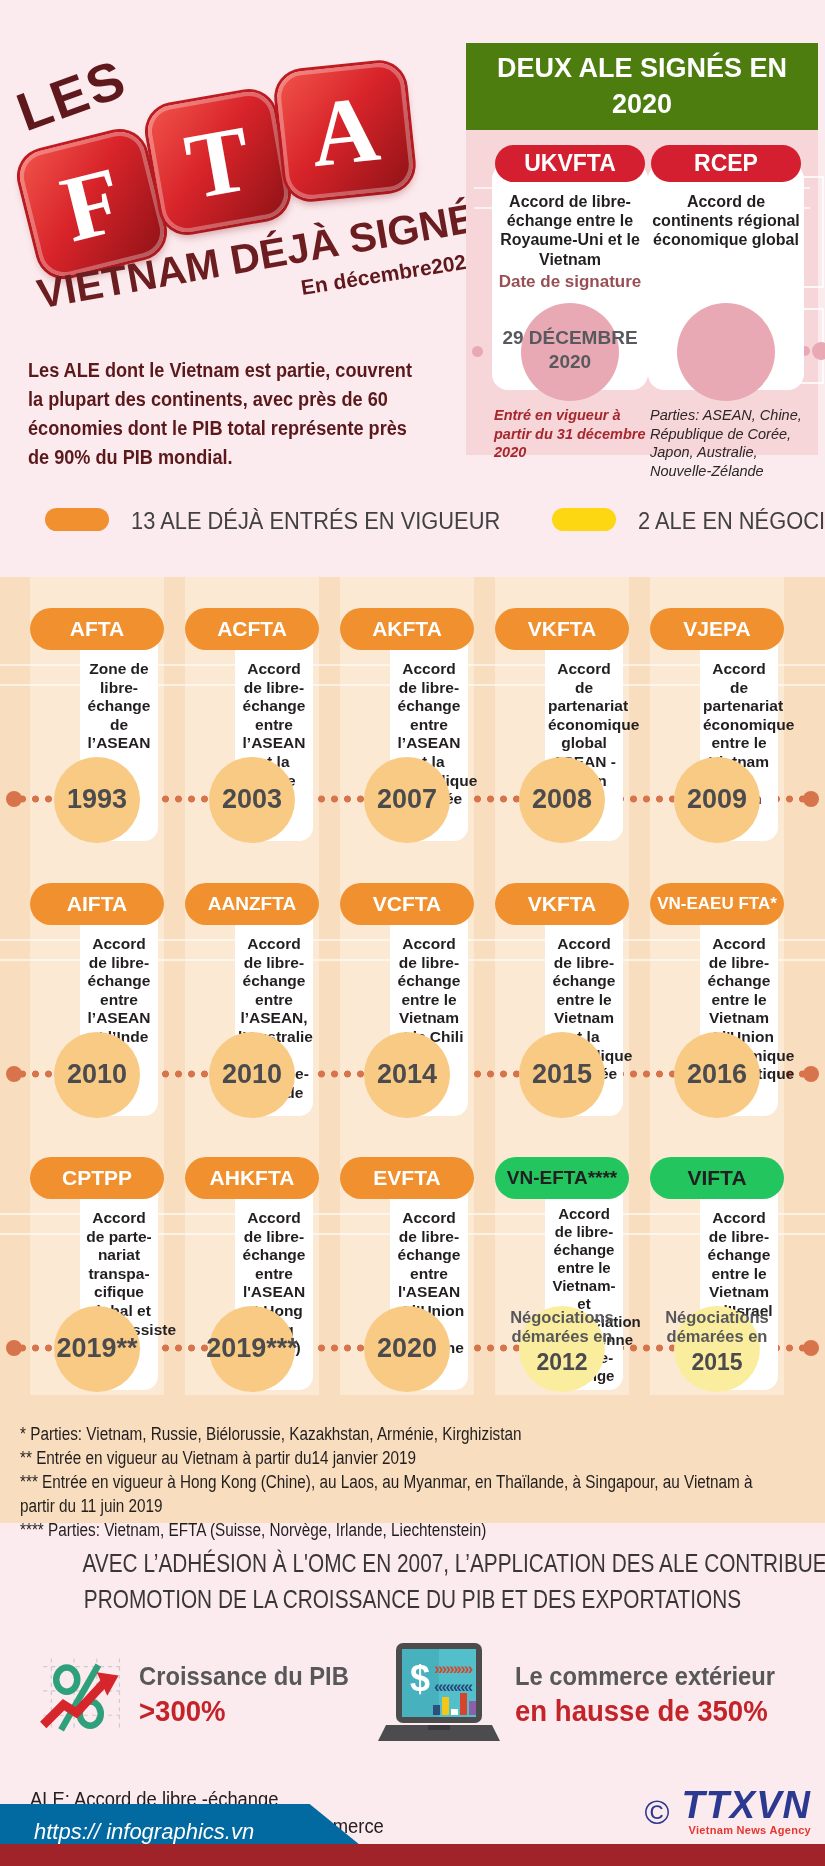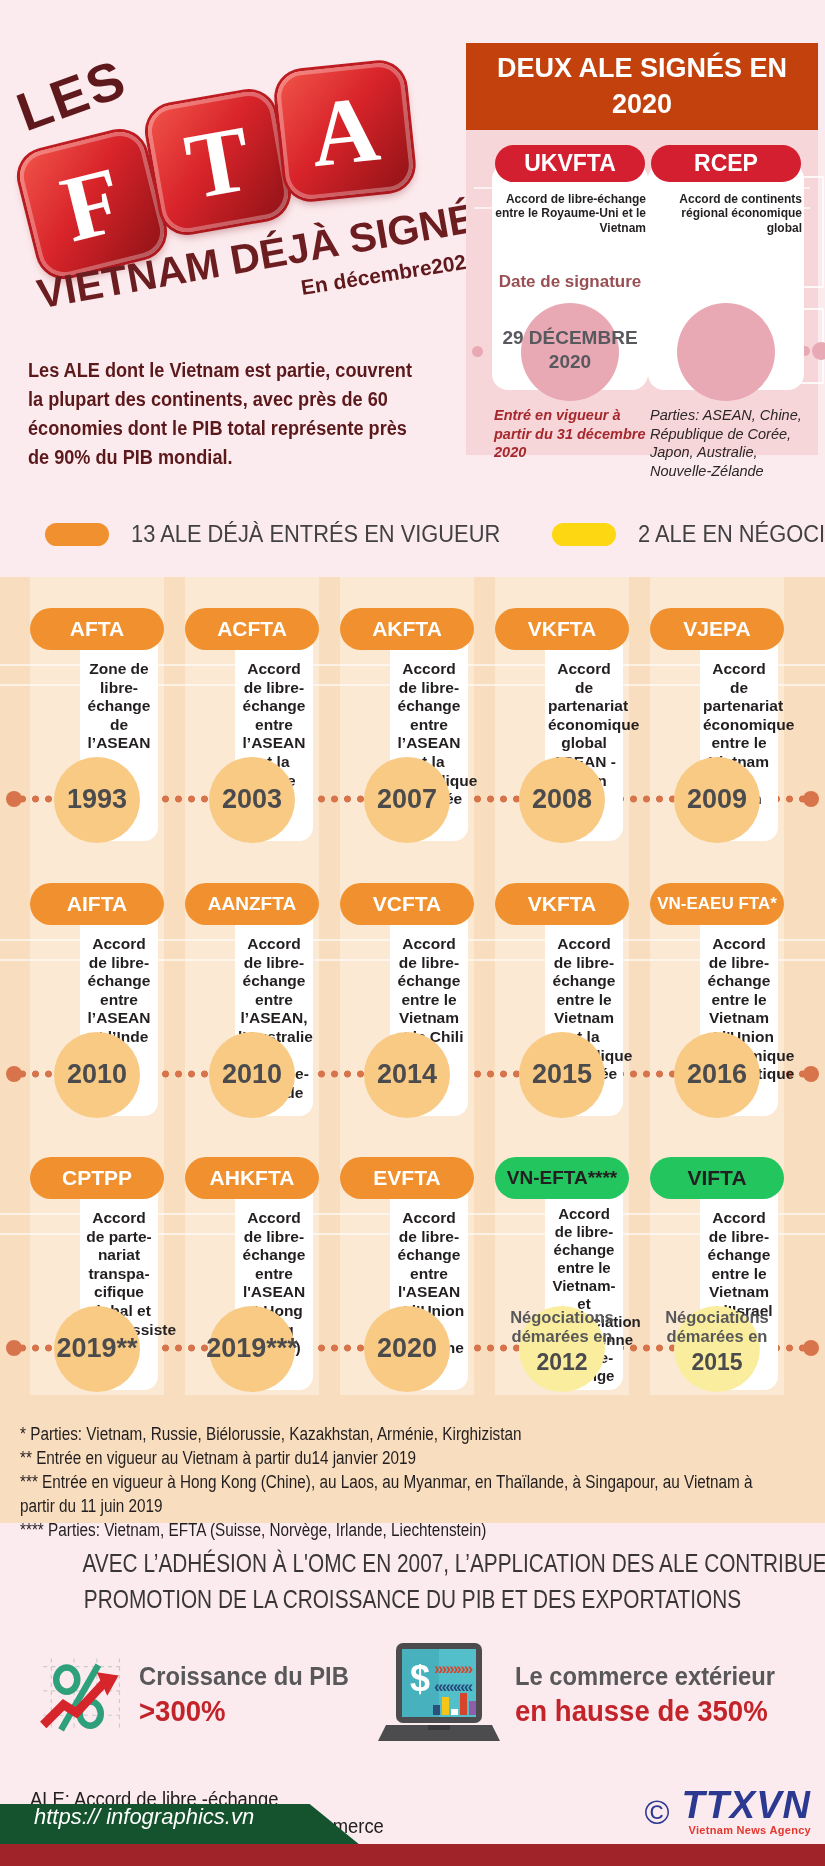--- a/index.html
+++ b/index.html
@@ -17,45 +17,45 @@
   .tile-t{left:154px;top:98px;transform:rotate(-10deg);}
   .tile-a{left:281px;top:67px;transform:rotate(-6deg);}
   .title-main{position:absolute;left:34px;top:230px;width:480px;transform:rotate(-10deg);
               font-size:41px;font-weight:bold;color:#6b1d20;white-space:nowrap;}
   .title-date{position:absolute;left:300px;top:262px;transform:rotate(-9deg);
               font-size:21px;font-weight:bold;color:#5f191c;white-space:nowrap;}
   .intro{position:absolute;left:28px;top:356px;font-size:19.5px;font-weight:bold;color:#5c191c;
          line-height:29px;transform:scaleX(.93);transform-origin:left top;white-space:nowrap;}
   
   .panel{position:absolute;left:466px;top:43px;width:352px;height:412px;}
-  .panel-head{height:87px;background:#c2410c;color:#fff;font-weight:bold;font-size:27px;
+  .panel-head{height:87px;background:#4d7c0f;color:#fff;font-weight:bold;font-size:27px;
               display:flex;align-items:center;justify-content:center;text-align:center;line-height:1.3;
               padding:0 30px;box-sizing:border-box;}
   .panel-body{position:relative;height:325px;background:#f7d6da;}
   .pline{position:absolute;left:8px;right:8px;height:2px;background:rgba(255,255,255,.65);z-index:0;}
   .pbracket{position:absolute;border:2px solid rgba(255,255,255,.8);z-index:0;}
   .p-col{position:absolute;top:0;width:156px;height:100%;z-index:2;}
   .p-col-l{left:26px;} .p-col-r{left:182px;}
   .p-pill{position:absolute;top:15px;left:3px;right:3px;height:37px;background:#d31f2f;border-radius:19px;
           color:#fff;font-weight:bold;font-size:23px;display:flex;align-items:center;justify-content:center;z-index:3;}
   .p-card{position:absolute;top:33px;left:0;right:0;height:227px;background:#fff;border-radius:16px;z-index:1;}
-  .p-desc{position:absolute;top:62px;left:2px;right:2px;text-align:right;font-size:12px;font-weight:bold;
+  .p-desc{position:absolute;top:62px;left:2px;right:2px;text-align:center;font-size:16px;font-weight:bold;
           color:#231f20;line-height:1.2;z-index:3;}
   .p-datelabel{position:absolute;top:142px;left:0;right:0;text-align:center;font-size:17px;font-weight:bold;
                color:#985055;line-height:1.2;z-index:3;}
   .p-circle{position:absolute;top:173px;left:50%;margin-left:-49px;width:98px;height:98px;border-radius:50%;
             background:#e9a9b4;z-index:2;}
   .p-date{position:absolute;top:196px;left:-8px;right:-8px;text-align:center;font-size:19px;font-weight:bold;
           color:#58595e;line-height:1.25;z-index:3;}
   .p-note{position:absolute;top:276px;left:2px;right:0;font-size:14.5px;line-height:1.28;z-index:3;}
   .p-note-red{color:#a5282d;font-weight:bold;font-style:italic;}
   .p-note-blk{color:#2b2627;font-style:italic;}
   .pdot{position:absolute;border-radius:50%;background:#e9a9b4;z-index:1;}
   
-  .legend-item{position:absolute;top:520px;display:flex;align-items:center;height:28px;}
+  .legend-item{position:absolute;top:508px;display:flex;height:28px;}
   .lg1{left:45px;} .lg2{left:552px;}
   .lpill{width:64px;height:23px;border-radius:12px;}
   .lpill.orange{background:#f0902e;} .lpill.yellow{background:#fdd712;}
   .llabel{margin-left:22px;font-size:23.5px;color:#414042;white-space:nowrap;
           transform:scaleX(.93);transform-origin:left center;}
   
   .tsection{position:absolute;left:0;top:577px;width:825px;height:946px;background:#f8ddbe;}
   .strip{position:absolute;top:0;height:818px;width:134px;background:#fbe9d3;z-index:0;}
   .trow{position:absolute;left:0;right:0;height:275px;}
   .rline{position:absolute;left:0;right:0;height:2px;background:rgba(255,255,255,.6);z-index:1;}
@@ -86,22 +86,22 @@
             color:#3a3638;line-height:36px;}
   .headline div{transform:scaleX(.8);transform-origin:center top;white-space:nowrap;}
   .stats{position:absolute;left:40px;top:1643px;display:flex;align-items:center;}
   .stat{display:flex;align-items:center;}
   .stat-text{margin-left:14px;}
   .stat-label{font-size:25px;font-weight:bold;color:#58585a;transform:scaleX(.95);transform-origin:left center;white-space:nowrap;}
   .stat-value{font-size:29px;font-weight:bold;color:#c2242a;margin-top:4px;transform:scaleX(.95);transform-origin:left center;white-space:nowrap;}
   
   .abbr{position:absolute;left:30px;top:1786px;font-size:20px;color:#242021;line-height:27px;
         transform:scaleX(.92);transform-origin:left top;white-space:nowrap;}
-  .ribbon{position:absolute;left:0;bottom:21px;width:360px;height:41px;background:#14532d;
-          clip-path:polygon(0 0,86% 0,100% 100%,0 100%);display:flex;align-items:flex-start;}
+  .ribbon{position:absolute;left:0;bottom:21px;width:360px;height:41px;background:#0369a1;
+          clip-path:polygon(0 0,86% 0,100% 100%,0 100%);display:flex;align-items:flex-end;}
   .ribbon span{color:#fff;font-style:italic;font-size:22px;margin-left:34px;}
   .bottombar{position:absolute;left:0;bottom:0;width:825px;height:22px;background:#a1232a;}
   .logo{position:absolute;right:14px;top:1788px;display:flex;align-items:center;}
   .logo .c{font-size:34px;color:#2b3990;margin-right:12px;}
   .logo .name{font-size:38px;font-weight:bold;font-style:italic;color:#2b3990;letter-spacing:1px;line-height:34px;}
   .logo .sub{font-size:11px;font-weight:bold;color:#e4372e;text-align:right;margin-top:2px;letter-spacing:.3px;}
 </style>
 </head>
 <body>
 

